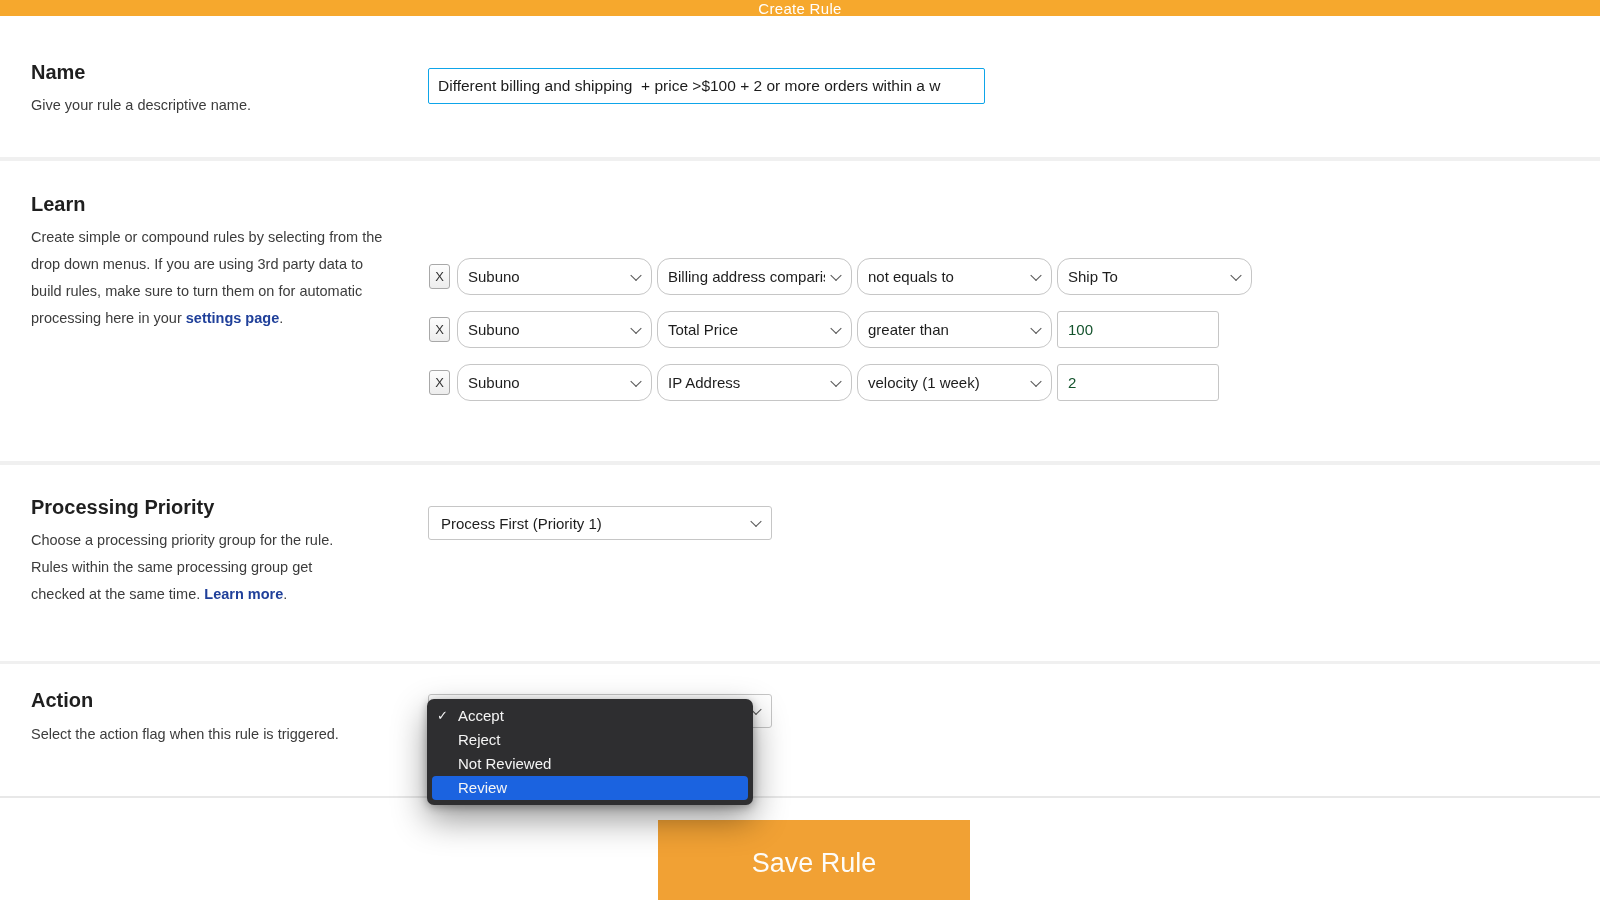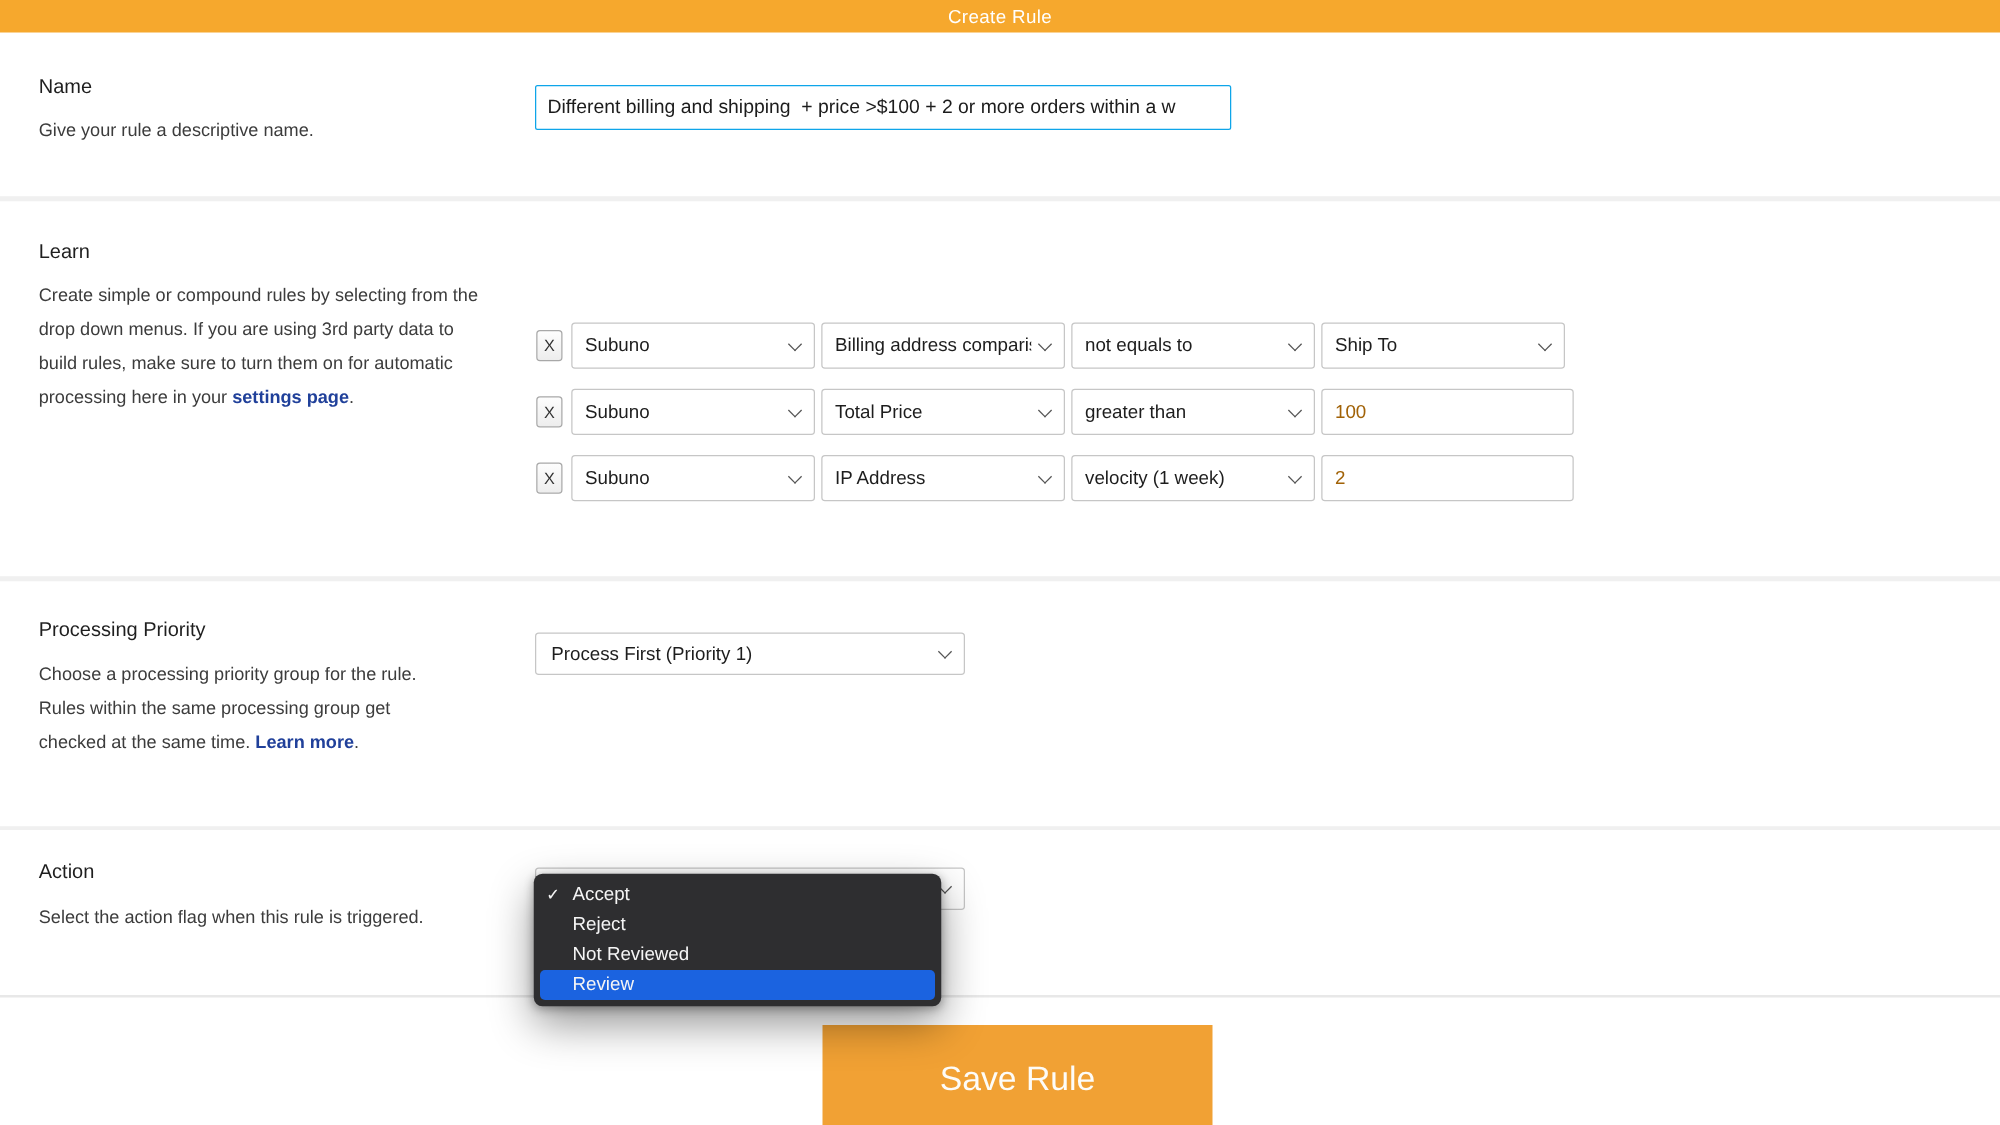--- a/index.html
+++ b/index.html
@@ -3,34 +3,34 @@
 <meta charset="utf-8">
 <style>
   * { margin:0; padding:0; box-sizing:border-box; }
   html,body { background:#fff; }
   #screen {
     position:relative; width:1600px; height:900px; overflow:hidden;
     background:#ffffff; font-family:"Liberation Sans", sans-serif; color:#3a3a3a;
   }
   
   .topbar {
-    position:absolute; left:0; top:0; width:1600px; height:26px;
+    position:absolute; left:0; top:0; width:1600px; height:16px;
     background:#F6A82D; display:flex; align-items:center; justify-content:center;
   }
   .topbar .title { color:#ffffff; font-size:15px; letter-spacing:.3px; }
 
   
   .sep { position:absolute; left:0; width:1600px; background:#f0f0f0; }
   .sep1 { top:157px; height:4px; }
   .sep2 { top:461px; height:4px; }
   .sep3 { top:661px; height:3px; }
   .sep4 { top:796px; height:2px; background:#e8e8e8; }
 
   
-  .h2 { position:absolute; left:31px; font-size:16px; color:#1f1f1f; font-weight:400; }
+  .h2 { position:absolute; left:31px; font-size:20px; color:#1f1f1f; font-weight:700; }
   .desc { position:absolute; left:31px; font-size:14.5px; color:#3c3c3c; line-height:27px; }
   .desc a { color:#20409A; font-weight:bold; text-decoration:none; cursor:pointer; }
 
   
   .name-input {
     position:absolute; left:428px; top:68px; width:557px; height:36px;
     border:1px solid #0ea5e9; border-radius:2px; padding:0 9px;
     font-family:"Liberation Sans", sans-serif; font-size:15.5px; color:#1c1c1c;
     background:#fff; white-space:nowrap; overflow:hidden;
   }
@@ -46,33 +46,33 @@
   
   .cond-row { position:absolute; left:429px; height:37px; display:flex; align-items:center; }
   .row1 { top:258px; } .row2 { top:311px; } .row3 { top:364px; }
   .xbtn {
     width:21px; height:25px; margin-right:7px; flex:0 0 auto;
     background:linear-gradient(#fdfdfd,#ededed); border:1px solid #a8a8a8; border-radius:3px;
     font-size:13px; color:#333; display:flex; align-items:center; justify-content:center; cursor:pointer;
   }
   .sel {
     position:relative; height:37px; width:195px; margin-right:5px;
-    border:1px solid #c6c6c6; border-radius:3px; background:#fff;
+    border:1px solid #c6c6c6; border-radius:13px; background:#fff;
     display:flex; align-items:center; padding:0 26px 0 10px;
     font-size:15px; color:#1d1d1d; cursor:pointer;
   }
   .sel .txt { white-space:nowrap; overflow:hidden; }
   .chev {
     position:absolute; right:11px; top:50%; width:8px; height:8px;
     border-right:1.6px solid #555; border-bottom:1.6px solid #555;
     transform:translateY(-70%) rotate(45deg);
   }
   .val-input {
-    height:37px; width:202px; border:1px solid #c6c6c6; border-radius:3px;
-    padding:0 10px; font-family:"Liberation Sans", sans-serif; font-size:15px; color:#a16207;
+    height:37px; width:162px; border:1px solid #c6c6c6; border-radius:3px;
+    padding:0 10px; font-family:"Liberation Sans", sans-serif; font-size:15px; color:#14532d;
   }
 
   
   .wide-sel {
     position:absolute; left:428px; width:344px; height:34px;
     border:1px solid #c6c6c6; border-radius:3px; background:#fff;
     display:flex; align-items:center; padding:0 26px 0 12px;
     font-size:15px; color:#1d1d1d; cursor:pointer;
   }
   .priority-sel { top:506px; }

